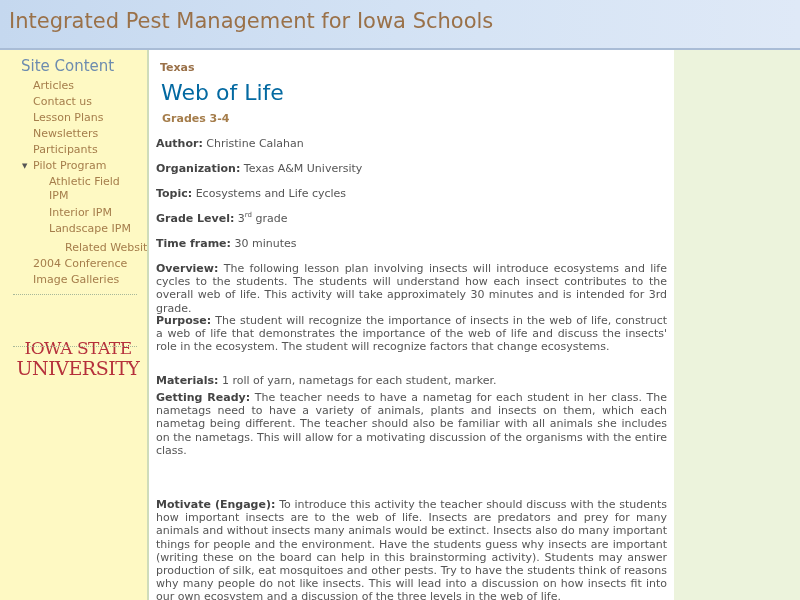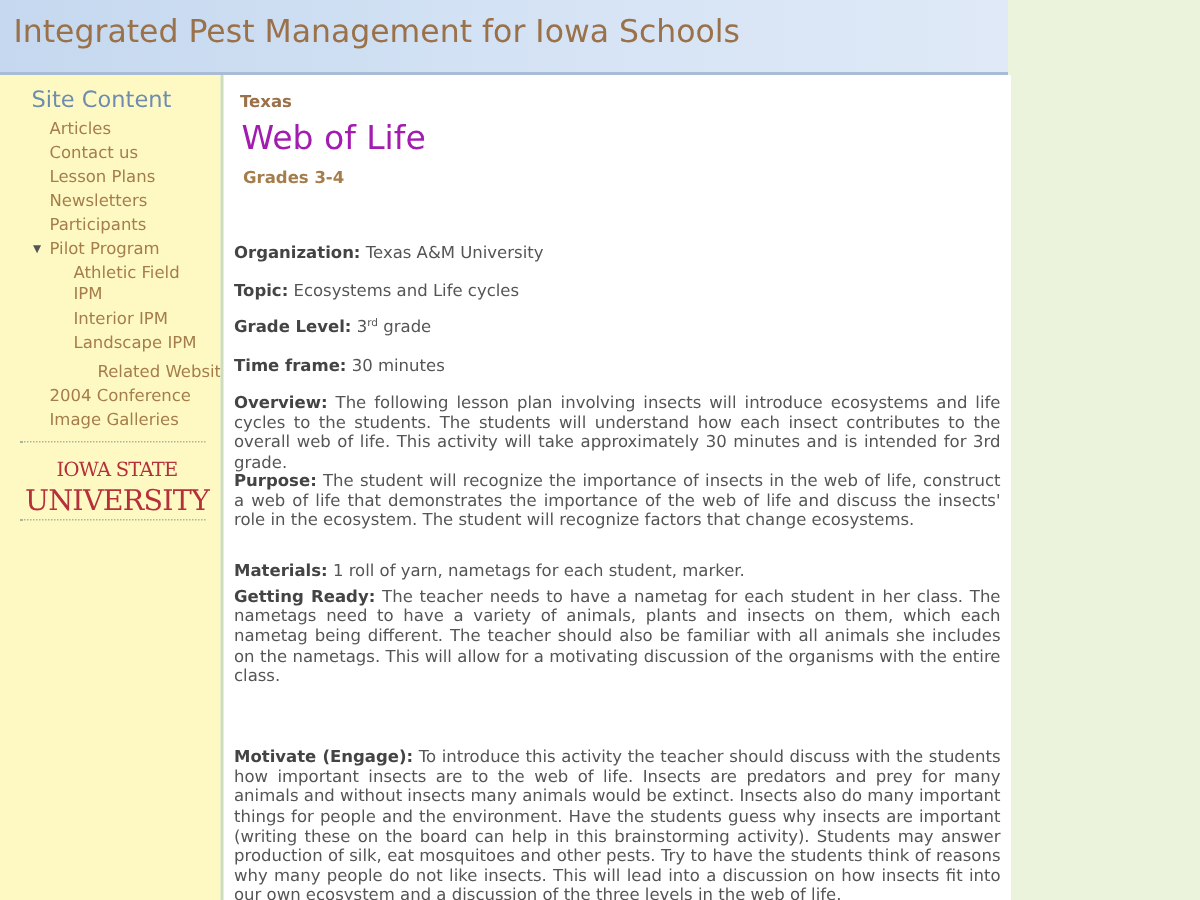--- a/index.html
+++ b/index.html
@@ -3,21 +3,21 @@
 <meta charset="utf-8">
 <style>
   html, body { margin:0; padding:0; }
   body {
     width:800px; height:600px; overflow:hidden;
     background:#ecf3dc;
     font-family:"DejaVu Sans", sans-serif;
     position:relative;
   }
   .header {
-    position:absolute; left:0; top:0; width:672px; height:48px;
+    position:absolute; left:0; top:0; width:800px; height:48px;
     background:linear-gradient(to right, #c5d8ef 0%, #d6e4f5 60%, #dfe9f7 100%);
     border-bottom:2px solid #a9bcd6;
   }
   .site-title {
     position:absolute; left:9px; top:9px;
     font-size:21px; color:#9a7149; letter-spacing:0px;
     font-family:"DejaVu Sans", sans-serif;
     white-space:nowrap;
   }
   .sidebar {
@@ -37,33 +37,33 @@
     position:absolute; left:22px; font-size:7px; color:#555; line-height:14px;
   }
   .dotted {
     position:absolute; left:13px; width:124px; height:0;
     border-top:1px dotted #a7b89a;
   }
   .isu-logo {
     position:absolute; left:16px; top:254px; width:124px;
     font-family:"DejaVu Serif", serif; color:#b5303b; text-align:center;
   }
-  .isu-line1 { font-size:13px; line-height:20px; letter-spacing:-0.5px; }
+  .isu-line1 { font-size:17px; line-height:20px; letter-spacing:-0.5px;margin-top:34px; }
   .isu-line2 { font-size:19px; line-height:20px; letter-spacing:-0.5px; }
   .content {
     position:absolute; left:147px; top:50px; width:525px; height:550px;
     background:#ffffff;
     border-left:2px solid #cfdcba;
     border-right:2px solid #cfdcba;
   }
   .breadcrumb {
     position:absolute; left:11px; top:11px; font-size:11px; color:#9a7149; font-weight:bold; cursor:pointer;
   }
   .page-title {
-    position:absolute; left:12px; top:30px; font-size:22px; color:#a21caf; font-weight:normal;
+    position:absolute; left:12px; top:30px; font-size:22px; color:#0369a1; font-weight:normal;
   }
   .subtitle {
     position:absolute; left:13px; top:62px; font-size:11px; color:#a57d4b; font-weight:bold;
   }
   .field {
     position:absolute; left:7px; font-size:11px; color:#555; white-space:nowrap;
   }
   .field b { color:#444; }
   .para {
     position:absolute; left:7px; width:511px; font-size:11px; line-height:13.2px; color:#555;
@@ -108,20 +108,24 @@
     <div class="isu-line2">UNIVERSITY</div>
   </div>
   <div class="dotted" style="top:296px;"></div>
 </div>
 
 <div class="content">
   <a class="breadcrumb">Texas</a>
   <h1 class="page-title" style="margin:0;">Web of Life</h1>
   <div class="subtitle">Grades 3-4</div>
 
+  <div class="field" style="top:87px;">
+    <b>Author:</b>
+    <span>Christine Calahan</span>
+  </div>
   <div class="field" style="top:112px;">
     <b>Organization:</b>
     <span>Texas A&amp;M University</span>
   </div>
   <div class="field" style="top:137px;">
     <b>Topic:</b>
     <span>Ecosystems and Life cycles</span>
   </div>
   <div class="field" style="top:161px;">
     <b>Grade Level:</b>

